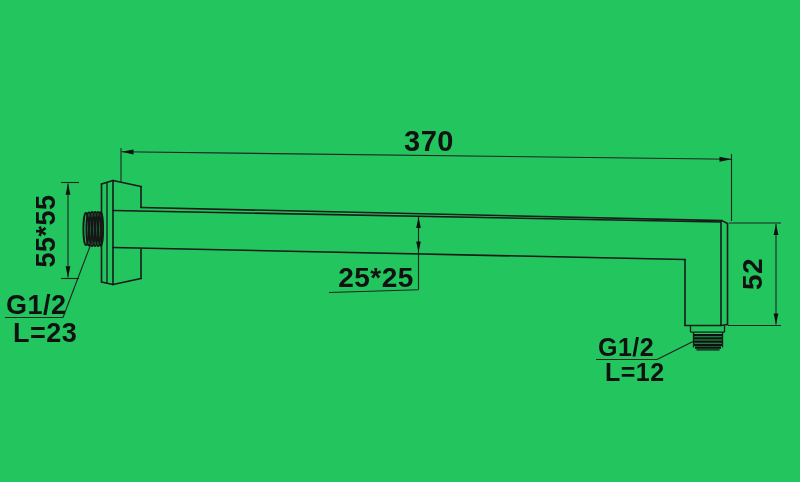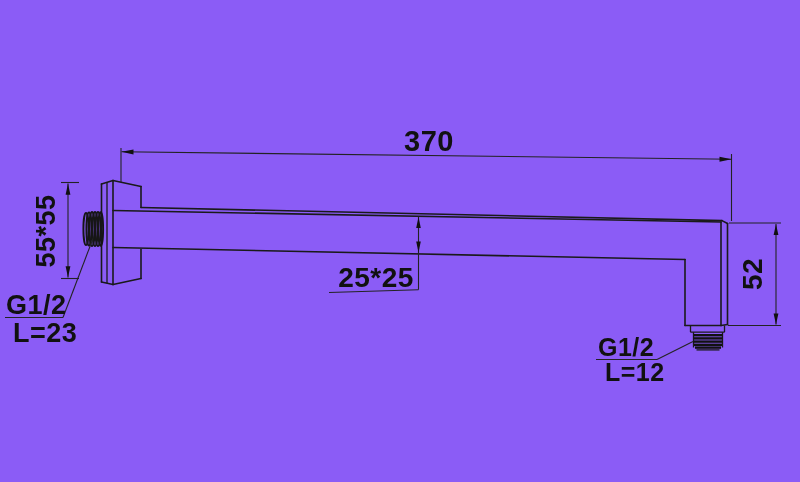--- a/index.html
+++ b/index.html
@@ -4,21 +4,21 @@
 <style>
   html, body {
     margin: 0;
     padding: 0;
     background: #ffffff;
   }
   #stage {
     position: relative;
     width: 800px;
     height: 482px;
-    background: #8b5cf6;
+    background: #22c55e;
     overflow: hidden;
     font-family: "Liberation Sans", sans-serif;
   }
   svg { display: block; }
   .obj {
     stroke: #1a1a1a;
     stroke-width: 1.6;
     fill: none;
     stroke-linecap: round;
   }

